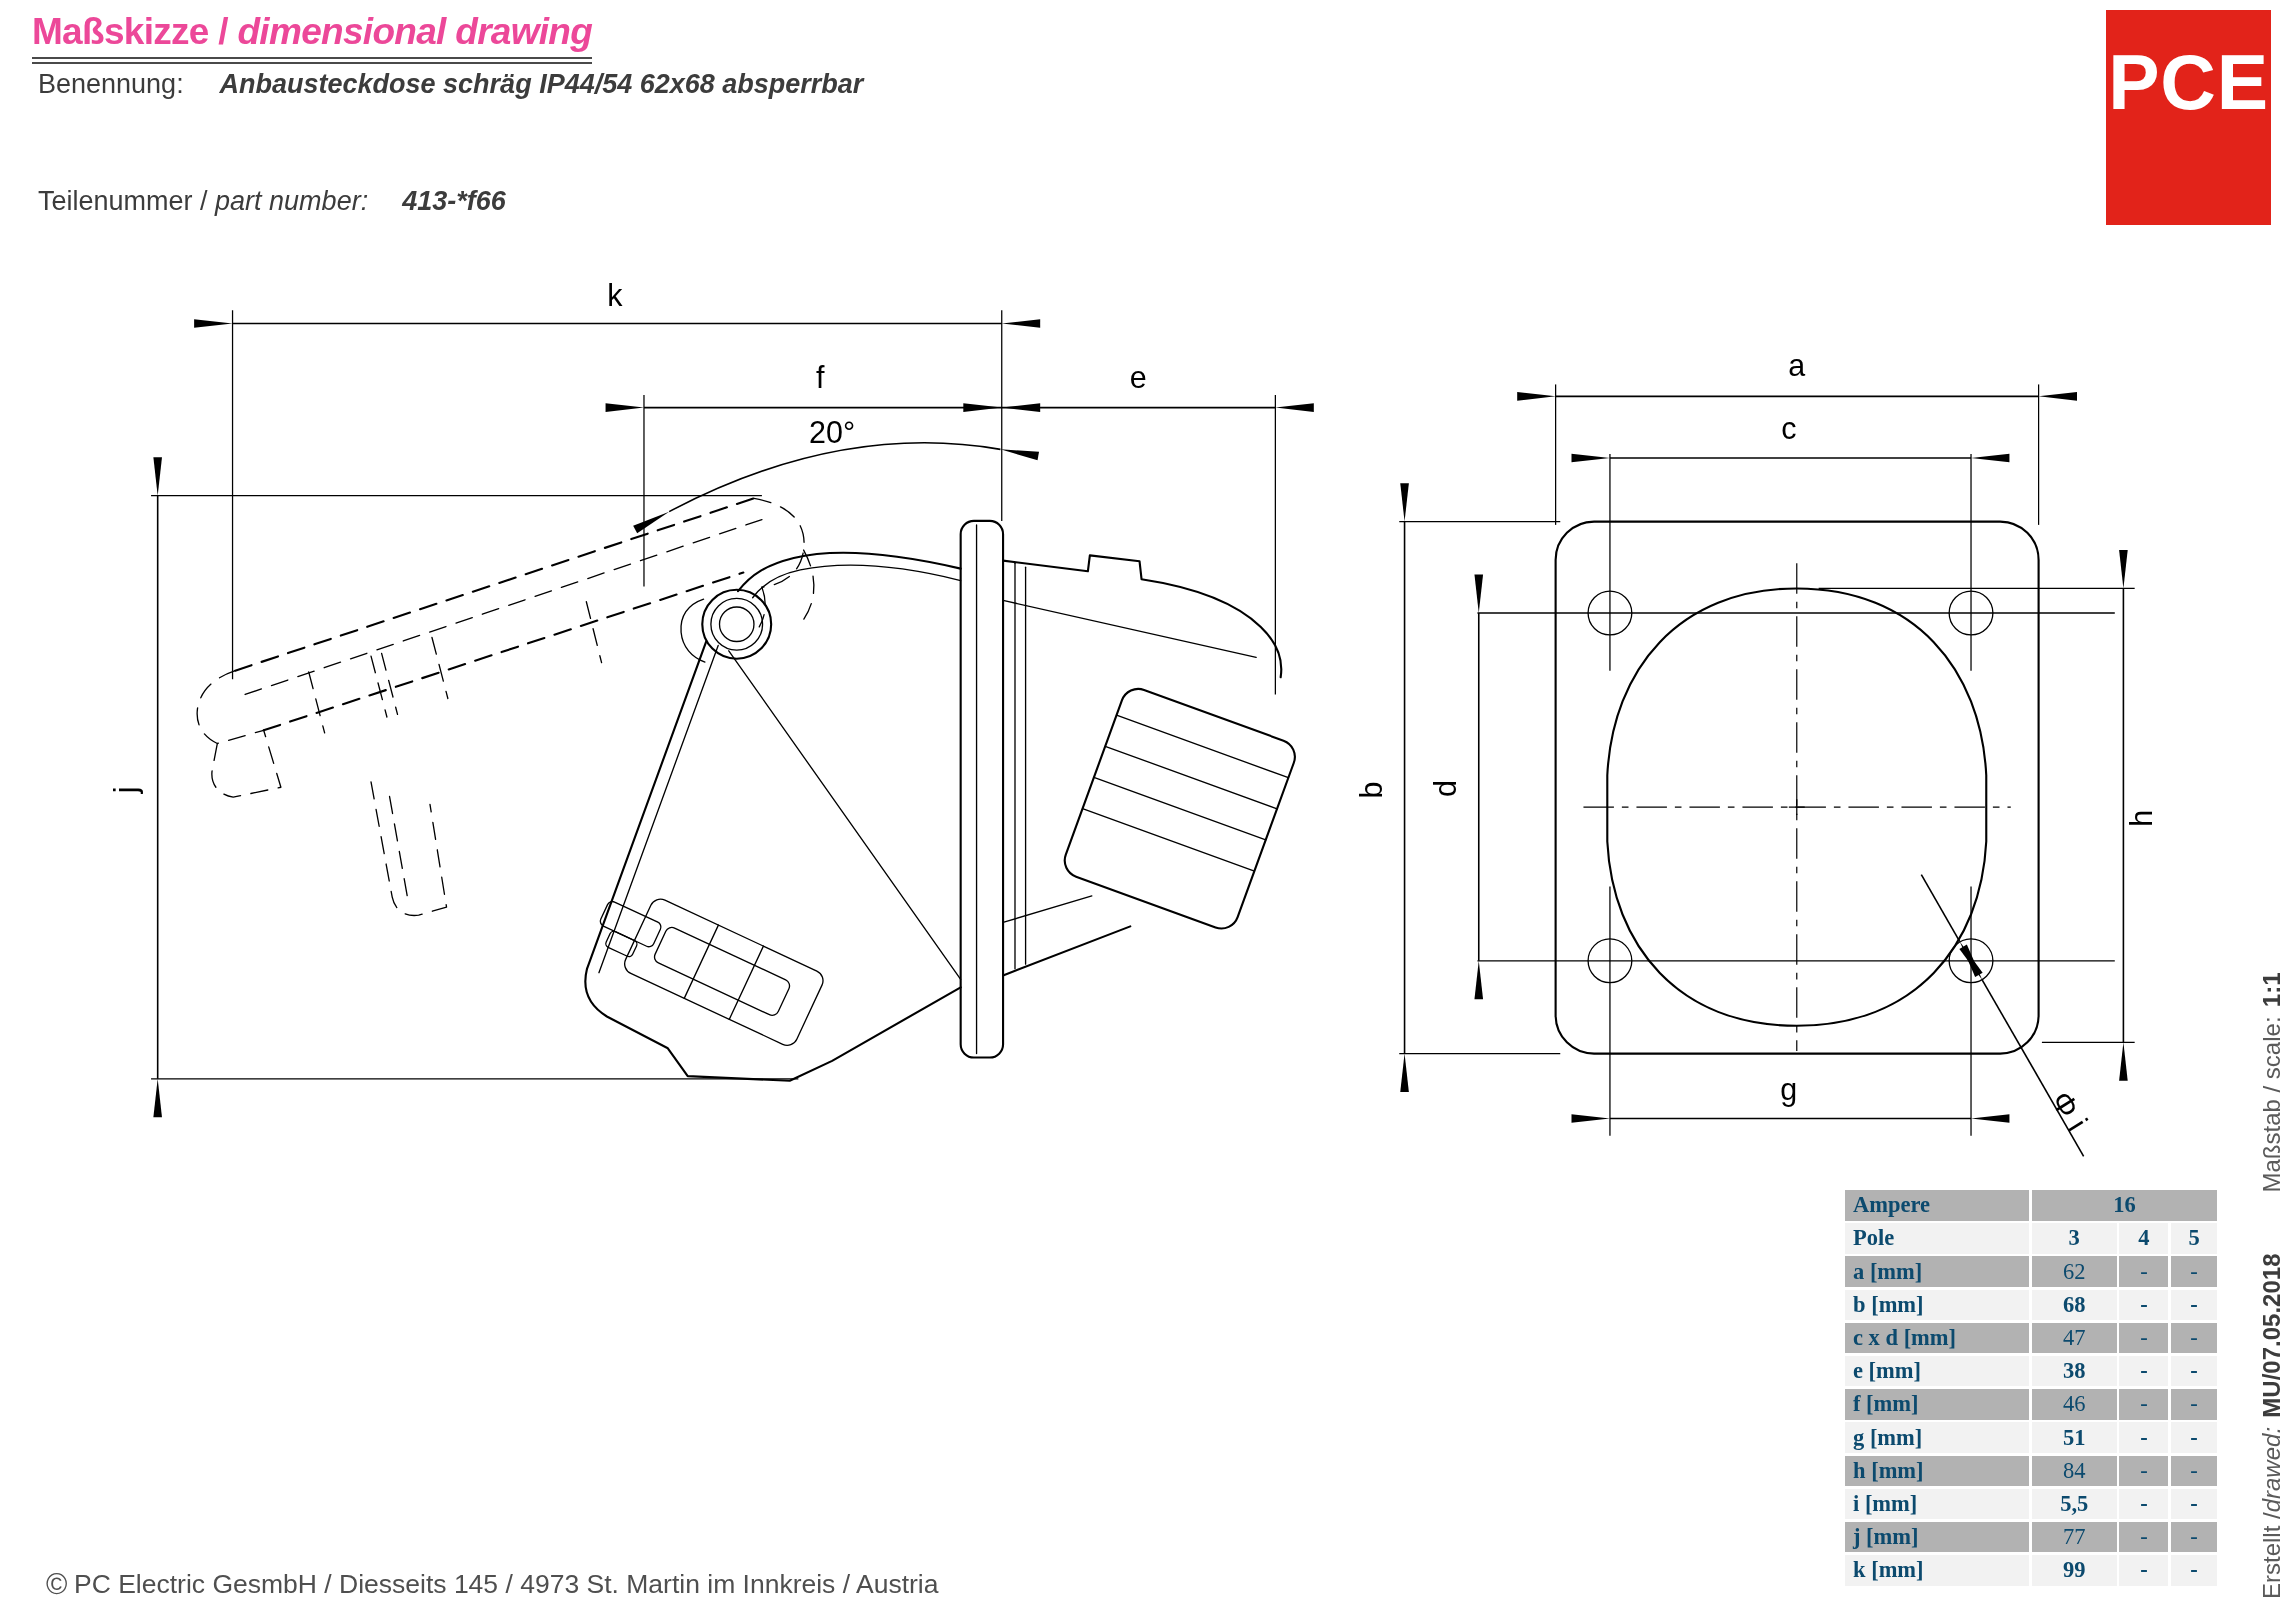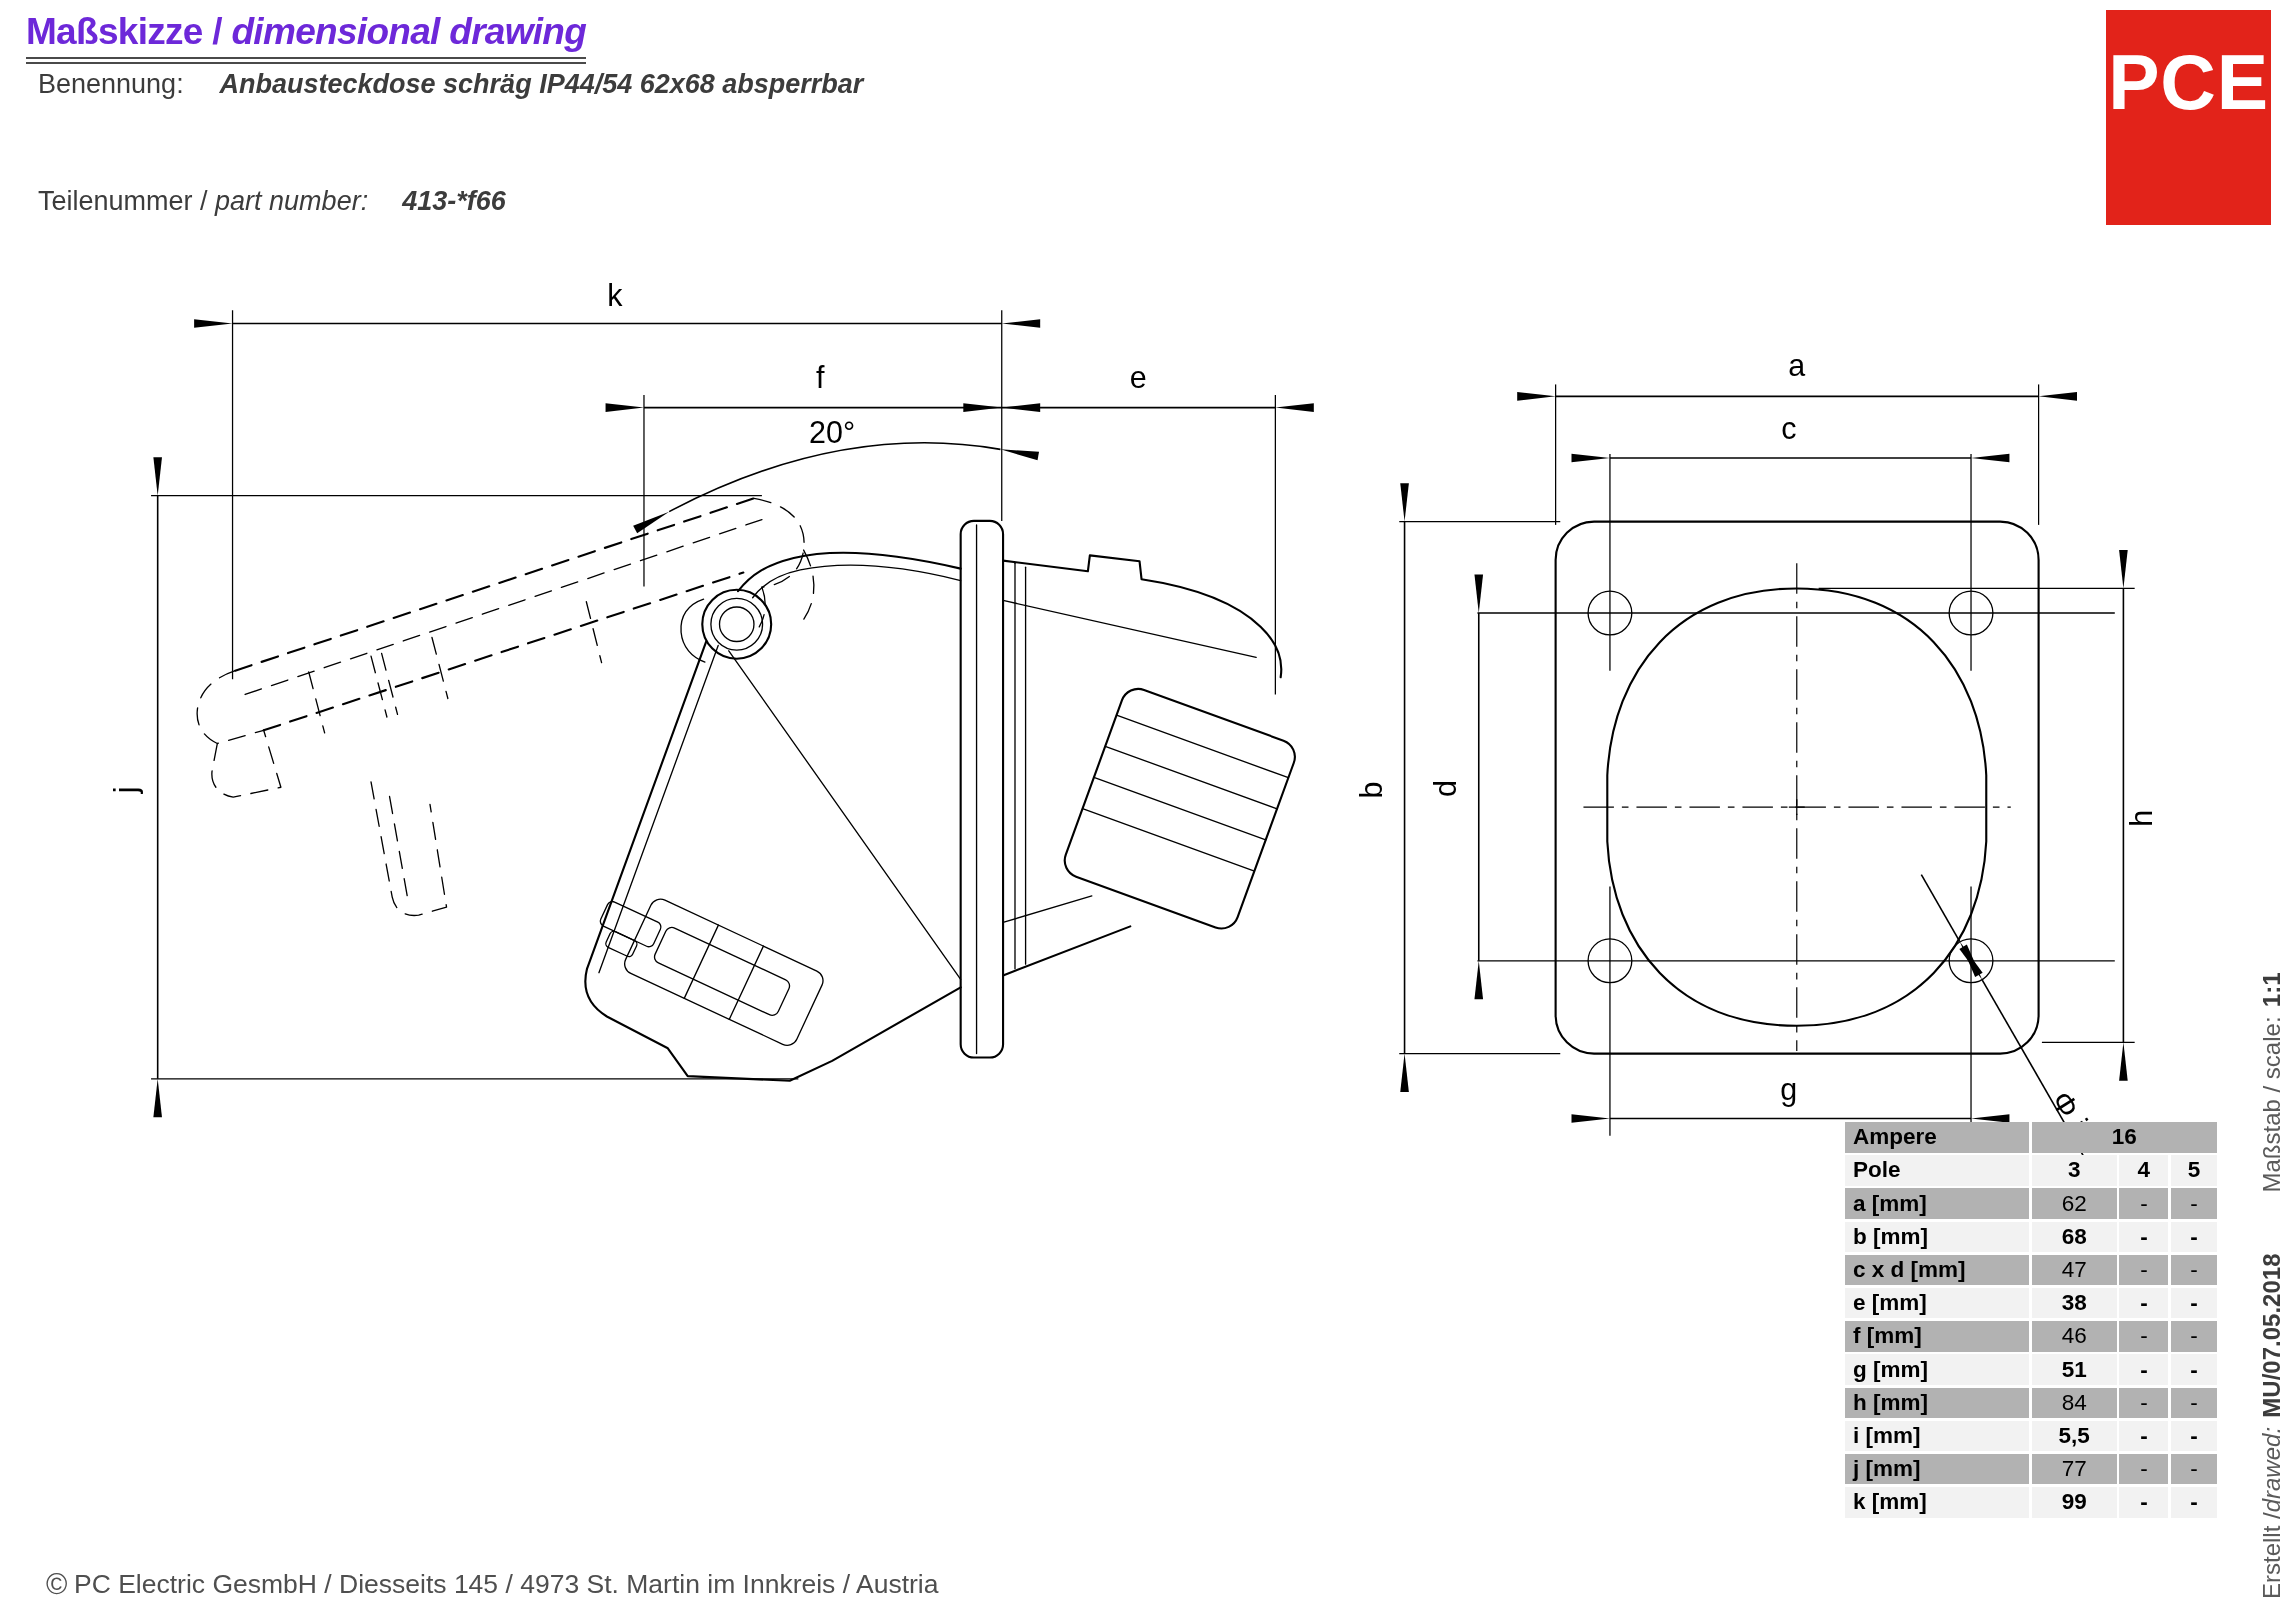--- a/index.html
+++ b/index.html
@@ -1,22 +1,22 @@
 <!DOCTYPE html>
 <html style="font-size:10.6px"><head>
 <meta charset="utf-8">
 <style>
   * { margin:0; padding:0; box-sizing:border-box; }
   html,body { background:#ffffff; }
   body { font-family:"Liberation Sans", sans-serif; }
   #canvas { position:relative; width:2295px; height:1599px; background:#fff; overflow:hidden; }
 
   
-  .title { position:absolute; left:26px; top:10.6px; font-size:37px; font-weight:bold;
-           color:#6d28d9; letter-spacing:-0.7px; }
+  .title { position:absolute; left:32px; top:10.6px; font-size:37px; font-weight:bold;
+           color:#ec4899; letter-spacing:-0.7px; }
   .title .u { display:inline-block; border-bottom:7.3px double #4a4a4a; padding-bottom:4px; }
   .title .en { font-style:italic; }
   .hrow { position:absolute; left:38px; color:#3c3c3c; font-size:27px; }
   .hrow .lbl { display:inline-block; width:174px; }
   .hrow .val { font-weight:bold;font-style:italic; }
   .hrow.it .lbl { font-style:italic; }
   .partlbl-en { font-style:italic; }
 
   
   .logo { position:absolute; left:2106px; top:10px; width:165px; height:215px;
@@ -28,21 +28,21 @@
   svg { position:absolute; left:0; top:0; }
   .out  { stroke:#000; stroke-width:3.2; fill:none; stroke-linejoin:round; stroke-linecap:round; }
   .thin { stroke-width:2; }
   .dash { stroke-dasharray:26 16; }
   .cl   { stroke:#000; stroke-width:1.8; fill:none; stroke-dasharray:46 12 10 12; }
   .dim  { stroke:#000; stroke-width:2.4; fill:none; }
   .ext  { stroke:#000; stroke-width:1.9; fill:none; }
   text.dimlbl { font-family:"Liberation Sans",sans-serif; font-size:46px; fill:#000; }
 
   
-  .dimtable { position:absolute; left:1845px; top:1122px; width:375px; font-size:22.5px; color:#000000; }
+  .dimtable { position:absolute; left:1845px; top:1190px; width:375px; font-size:22.5px; color:#0c4a6e;font-family:Liberation Serif, serif; }
   .trow { display:grid; grid-template-columns:184px 85px 49px 46px; column-gap:2.7px; margin-bottom:2.7px; }
   .tcell { height:30.5px; display:flex; align-items:center; justify-content:center; }
   .tcell.lab { justify-content:flex-start; padding-left:8px; font-weight:bold; }
   .grey  { background:#b2b2b2; }
   .light { background:#f2f2f2; }
   .boldv { font-weight:bold; }
   .span3 { grid-column:2 / span 3; }
 
   
   .vside { position:absolute; left:2257px; top:1599px; width:636px; height:30.5px;

